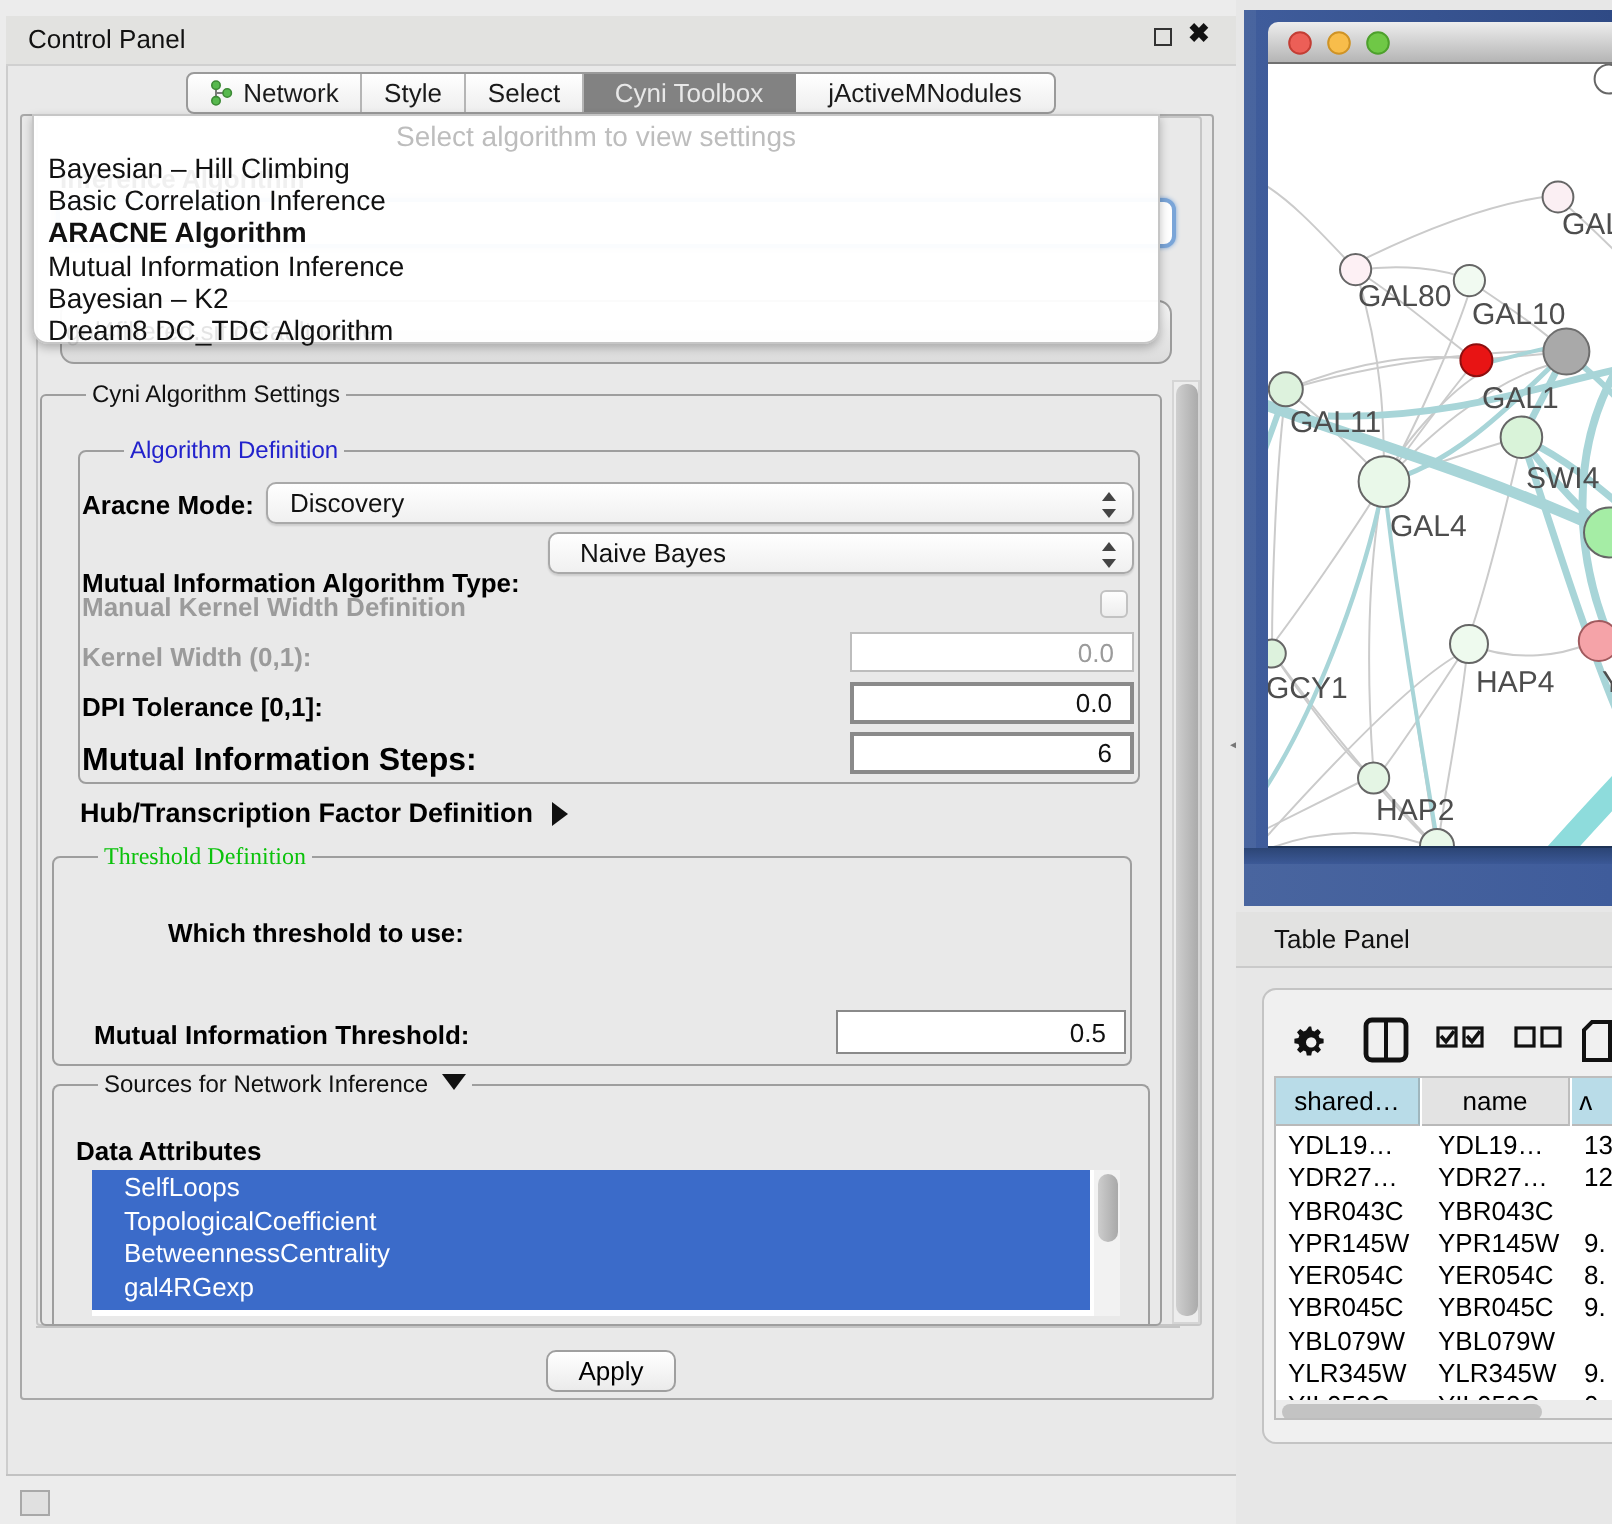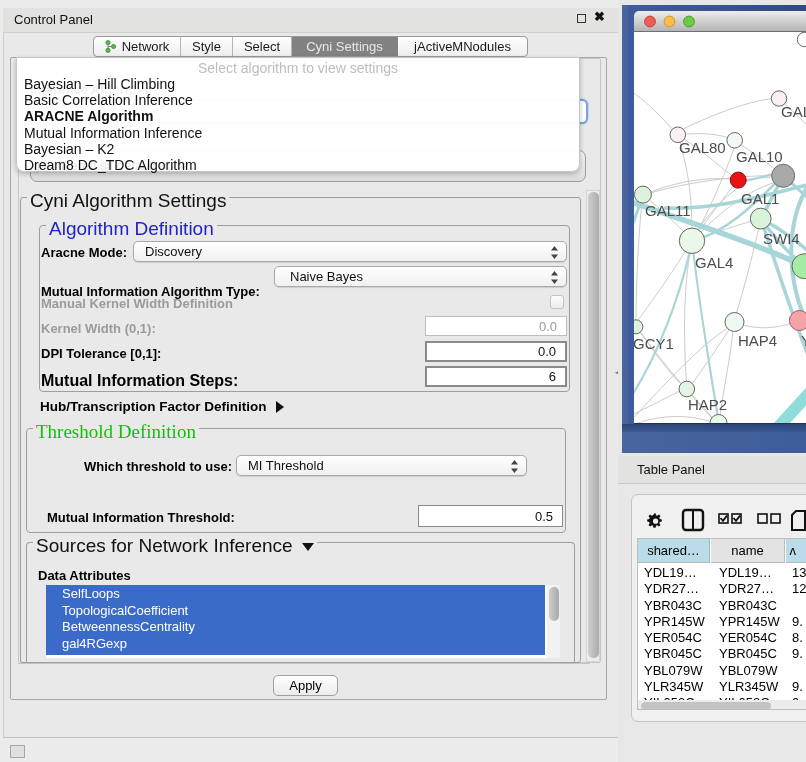--- a/index.html
+++ b/index.html
@@ -10,22 +10,22 @@
 .bold { font-weight:bold; }
 
 .seg { position:absolute; display:flex; height:21px; border:1px solid #9a9a9a;
   border-radius:4px; background:linear-gradient(#ffffff,#eeeeee); overflow:hidden; }
 .seg .tab { display:flex; align-items:center; justify-content:center;
   font-size:13px; color:#1a1a1a; border-right:1px solid #b5b5b5; white-space:nowrap; }
 .seg .tab:last-child { border-right:none; }
 .seg .tab.sel { background:#828282; color:#e8e8e8; border-right-color:#828282; }
 
 .grp { position:absolute; border:1px solid #9e9e9e; border-radius:4px; }
-.grp > .lbl { position:absolute; top:-8px; left:6px; background:#e9e9e9;
-  padding:0 3px; font-size:19px; white-space:nowrap; }
+.grp > .lbl { position:absolute; top:-8px; left:22px; background:#e9e9e9;
+  padding:0 3px; font-size:12px; white-space:nowrap; }
 
 .combo { position:absolute; height:21px; border:1px solid #a9a9a9; border-radius:5px;
   background:linear-gradient(#ffffff,#f0f0f0); font-size:13px; color:#111;
   display:flex; align-items:center; padding-left:11px;
   box-shadow:0 1px 1px rgba(0,0,0,0.12); }
 .combo .arr { position:absolute; right:7px; top:3px; width:9px; height:15px; }
 .field { position:absolute; background:#fff; font-size:13px; color:#111;
   display:flex; align-items:center; justify-content:flex-end; padding-right:9px; }
 </style>
 </head>
@@ -45,21 +45,21 @@
 
   <div class="seg" style="left:93px; top:36px;">
     <div class="tab" style="width:87px;justify-content:center;"><svg width="12" height="13" viewBox="0 0 12 13" style="margin-right:5px; flex:none;">
           <path d="M3 3 L3 10 M3 6.5 L8 6.5" stroke="#7a7a7a" stroke-width="1" fill="none"></path>
           <circle cx="3" cy="2.6" r="2.1" fill="#57b94e" stroke="#3c8a35" stroke-width="0.8"></circle>
           <circle cx="8.6" cy="6.5" r="2.1" fill="#57b94e" stroke="#3c8a35" stroke-width="0.8"></circle>
           <circle cx="3" cy="10.4" r="2.1" fill="#57b94e" stroke="#3c8a35" stroke-width="0.8"></circle>
         </svg>Network</div>
     <div class="tab" style="width:52px;">Style</div>
     <div class="tab" style="width:59px;">Select</div>
-    <div class="tab sel" style="width:106px;">Cyni Settings</div>
+    <div class="tab sel" style="width:106px;">Cyni Toolbox</div>
     <div class="tab" style="width:129px;">jActiveMNodules</div>
   </div>
 
   <div class="abs" style="left:28px; top:99px; width:560px; height:25px; border:2px solid #7aa5d8; border-radius:6px; background:#fff; box-shadow:0 0 2px #7aa5d8;"></div>
   <div class="abs" style="left:30px; top:150px; width:556px; height:32px; border:1px solid #9c9c9c; border-radius:7px; background:linear-gradient(#f4f4f4,#dcdcdc);"></div>
 
   <div class="abs" style="left:16px; top:57px; width:564px; height:115px; background:rgba(255,255,255,0.96); border:1px solid #c6c6c6; border-radius:0 0 8px 8px; box-shadow:0 2px 5px rgba(0,0,0,0.25);"></div>
   <div class="abs" style="left:16px; top:60px; width:564px; text-align:center; font-size:14px; color:#bdbdbd;">Select algorithm to view settings</div>
   <div class="abs" style="left:30px; top:82px; font-size:13px; color:rgba(40,40,40,0.07); font-weight:bold;">Inference Algorithm</div>
   <div class="abs" style="left:33px; top:158px; font-size:13px; color:rgba(40,40,40,0.12);">gal4filtered.sif default node</div>
@@ -96,24 +96,20 @@
   <div class="abs bold" style="left:41px; top:372px; font-size:16px;">Mutual Information Steps:</div>
   <div class="field" style="left:425px; top:366px; width:142px; height:21px; border:2px solid #8a8a8a;">6</div>
 
   <div class="abs bold" style="left:40px; top:399px; font-size:13.5px;">Hub/Transcription Factor Definition
     <span style="display:inline-block; margin-left:6px; width:0; height:0; border-left:8px solid #111; border-top:6px solid transparent; border-bottom:6px solid transparent; vertical-align:-2px;"></span></div>
 
   <div class="grp" style="left:26px; top:428px; width:540px; height:105px;font-family:Liberation Serif, serif;">
     <div class="lbl" style="color:#0bc20b;">Threshold Definition</div>
   </div>
   <div class="abs bold" style="left:60px; top:459px; width:172px; text-align:right; font-size:13px;">Which threshold to use:</div>
-  <div class="combo" style="left:236px; top:455px; width:291px;">MI Threshold<svg class="arr" viewBox="0 0 9 15">
-        <path d="M4.5 1 L8 5.5 L1 5.5 Z" fill="#444"></path>
-        <path d="M4.5 14 L8 9.5 L1 9.5 Z" fill="#444"></path>
-      </svg></div>
   <div class="abs bold" style="left:47px; top:510px; font-size:13px;">Mutual Information Threshold:</div>
   <div class="field" style="left:418px; top:505px; width:145px; height:22px; border:1px solid #8a8a8a;">0.5</div>
 
   <div class="grp" style="left:26px; top:542px; width:549px; height:121px; border-bottom:none; border-radius:4px 4px 0 0;">
     <div class="lbl" style="color:#111;">Sources for Network Inference
       <span style="display:inline-block; margin-left:4px; width:0; height:0; border-top:8px solid #111; border-left:6px solid transparent; border-right:6px solid transparent; vertical-align:1px;"></span></div>
   </div>
   <div class="abs bold" style="left:38px; top:568px; font-size:13px;">Data Attributes</div>
   <div class="abs" style="left:46px; top:585px; width:514px; height:73px; background:#fff; overflow:hidden;">
     <div style="position:absolute; left:0; top:0; width:499px; height:70px; background:#3b6bc9; color:#fff; font-size:13px; line-height:16.5px; padding:1px 0 0 16px;">SelfLoops<br>TopologicalCoefficient<br>BetweennessCentrality<br>gal4RGexp</div>

